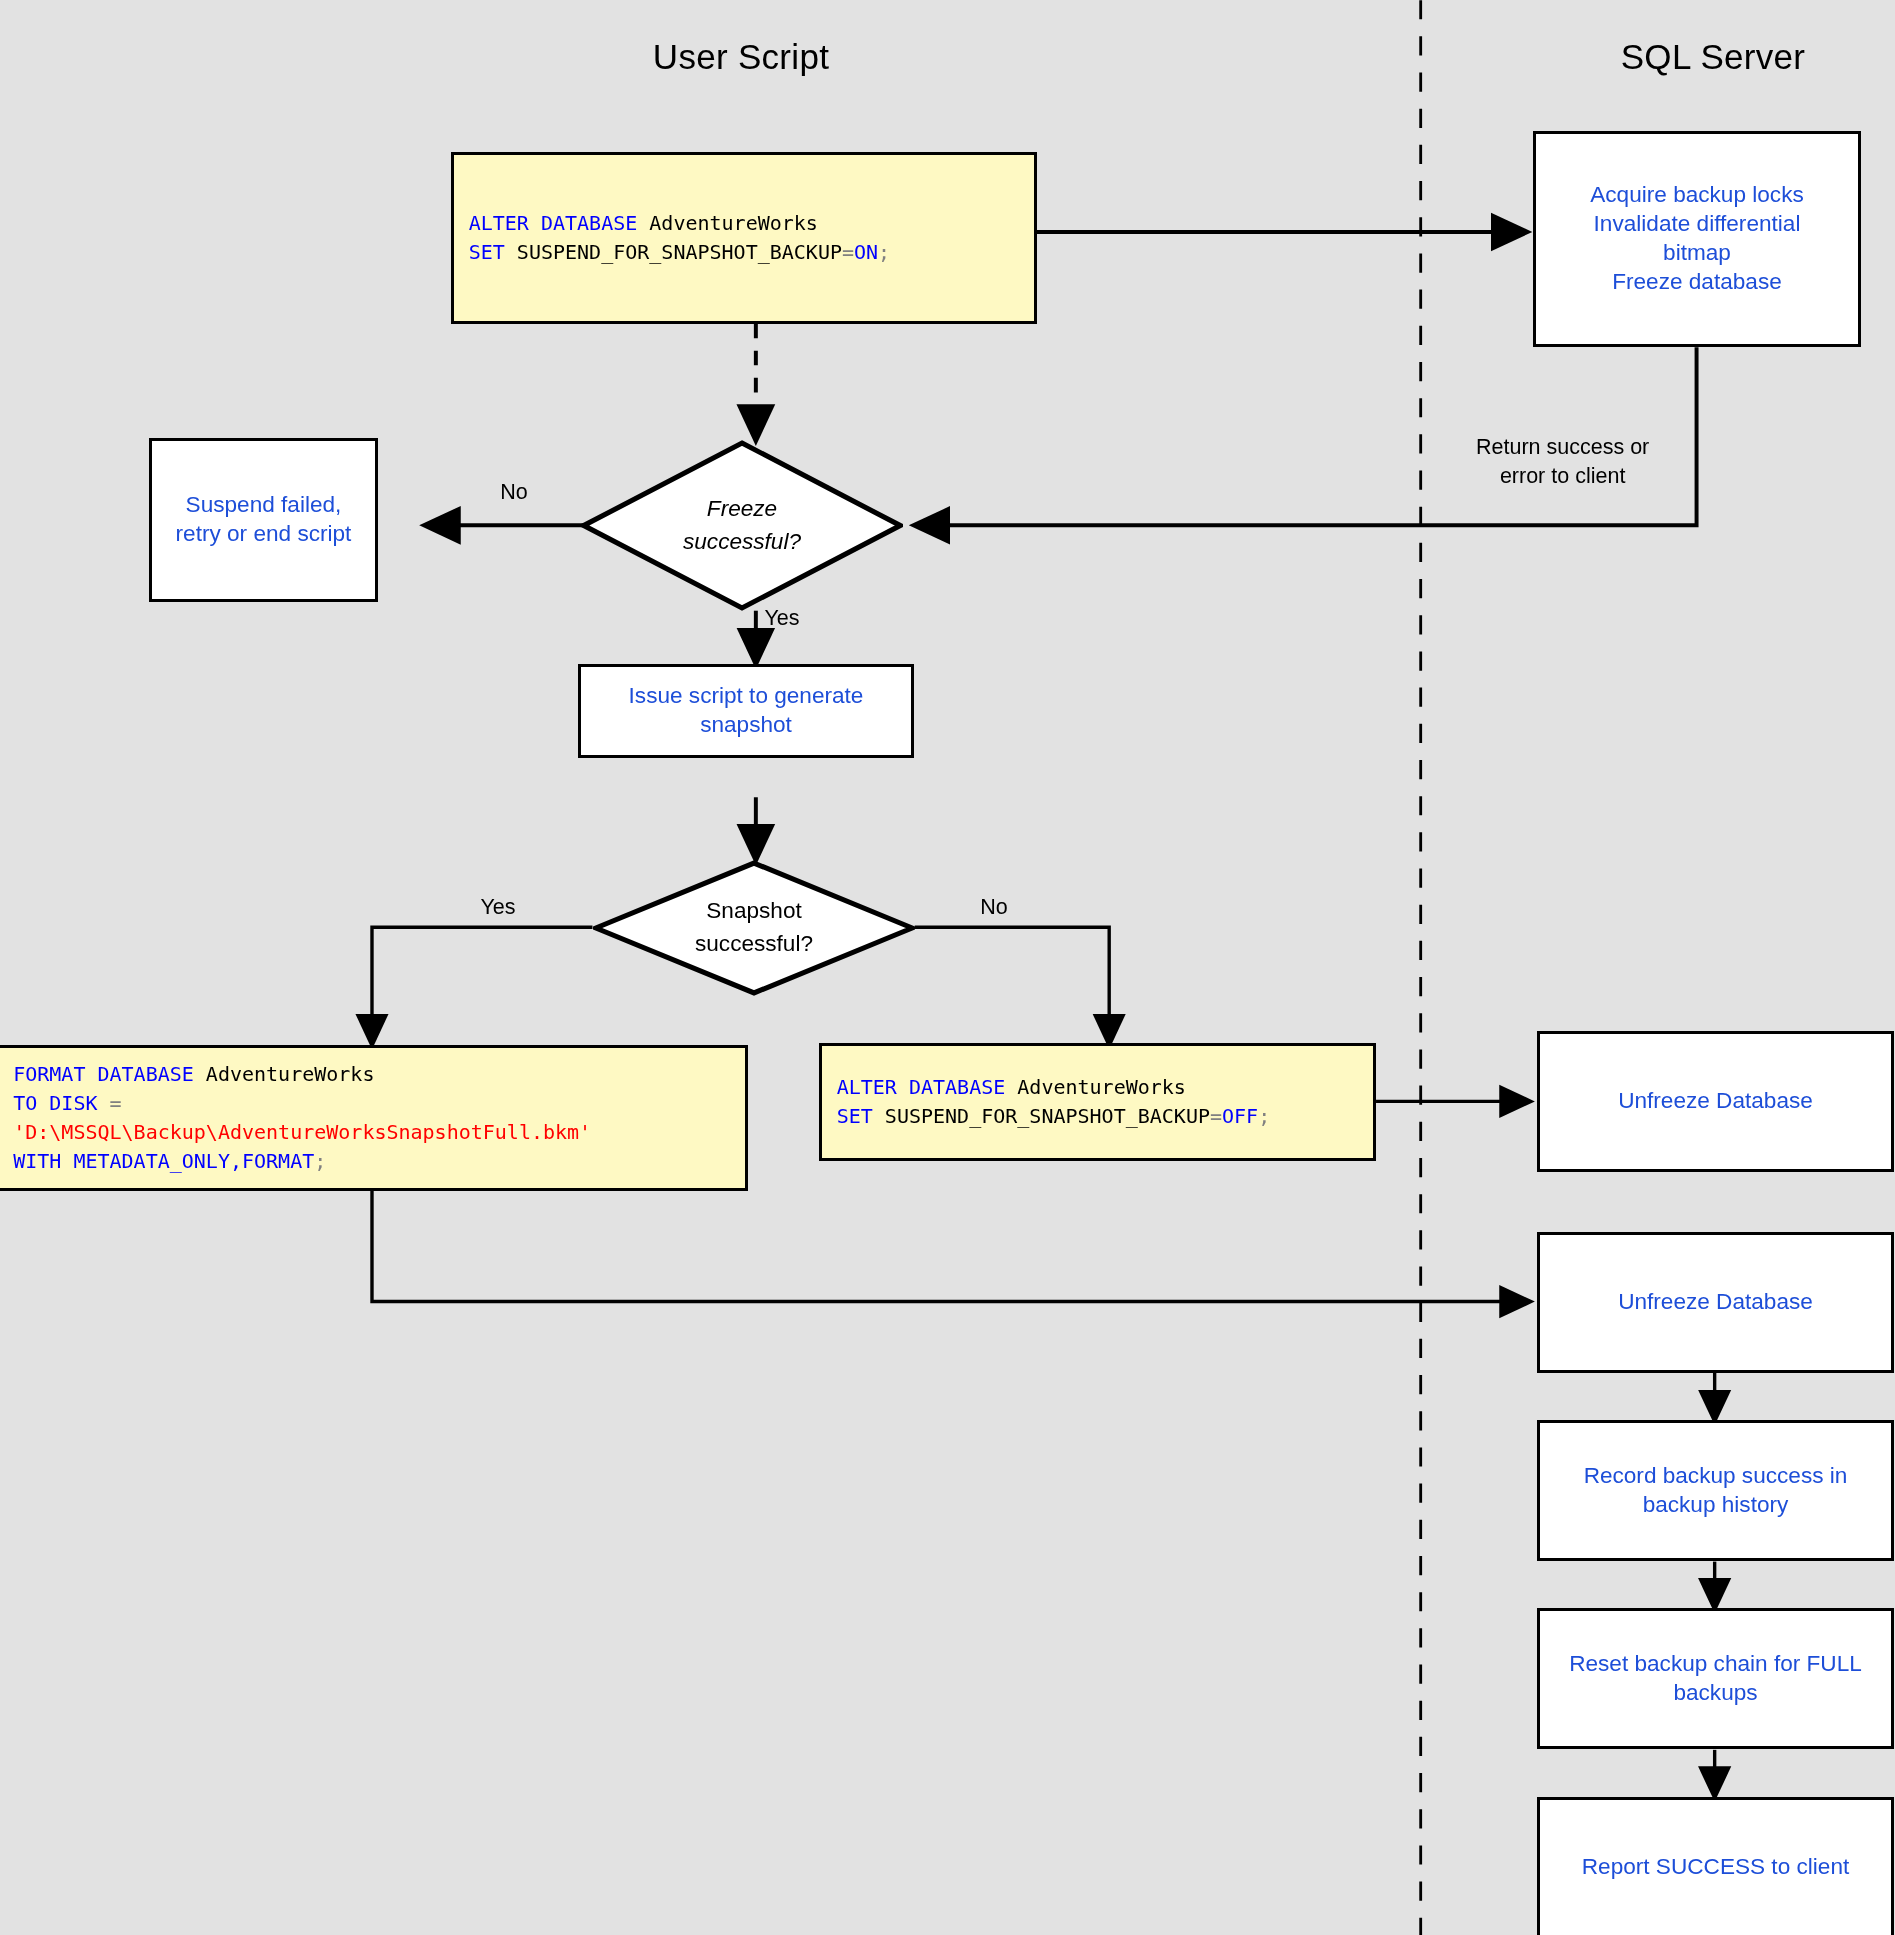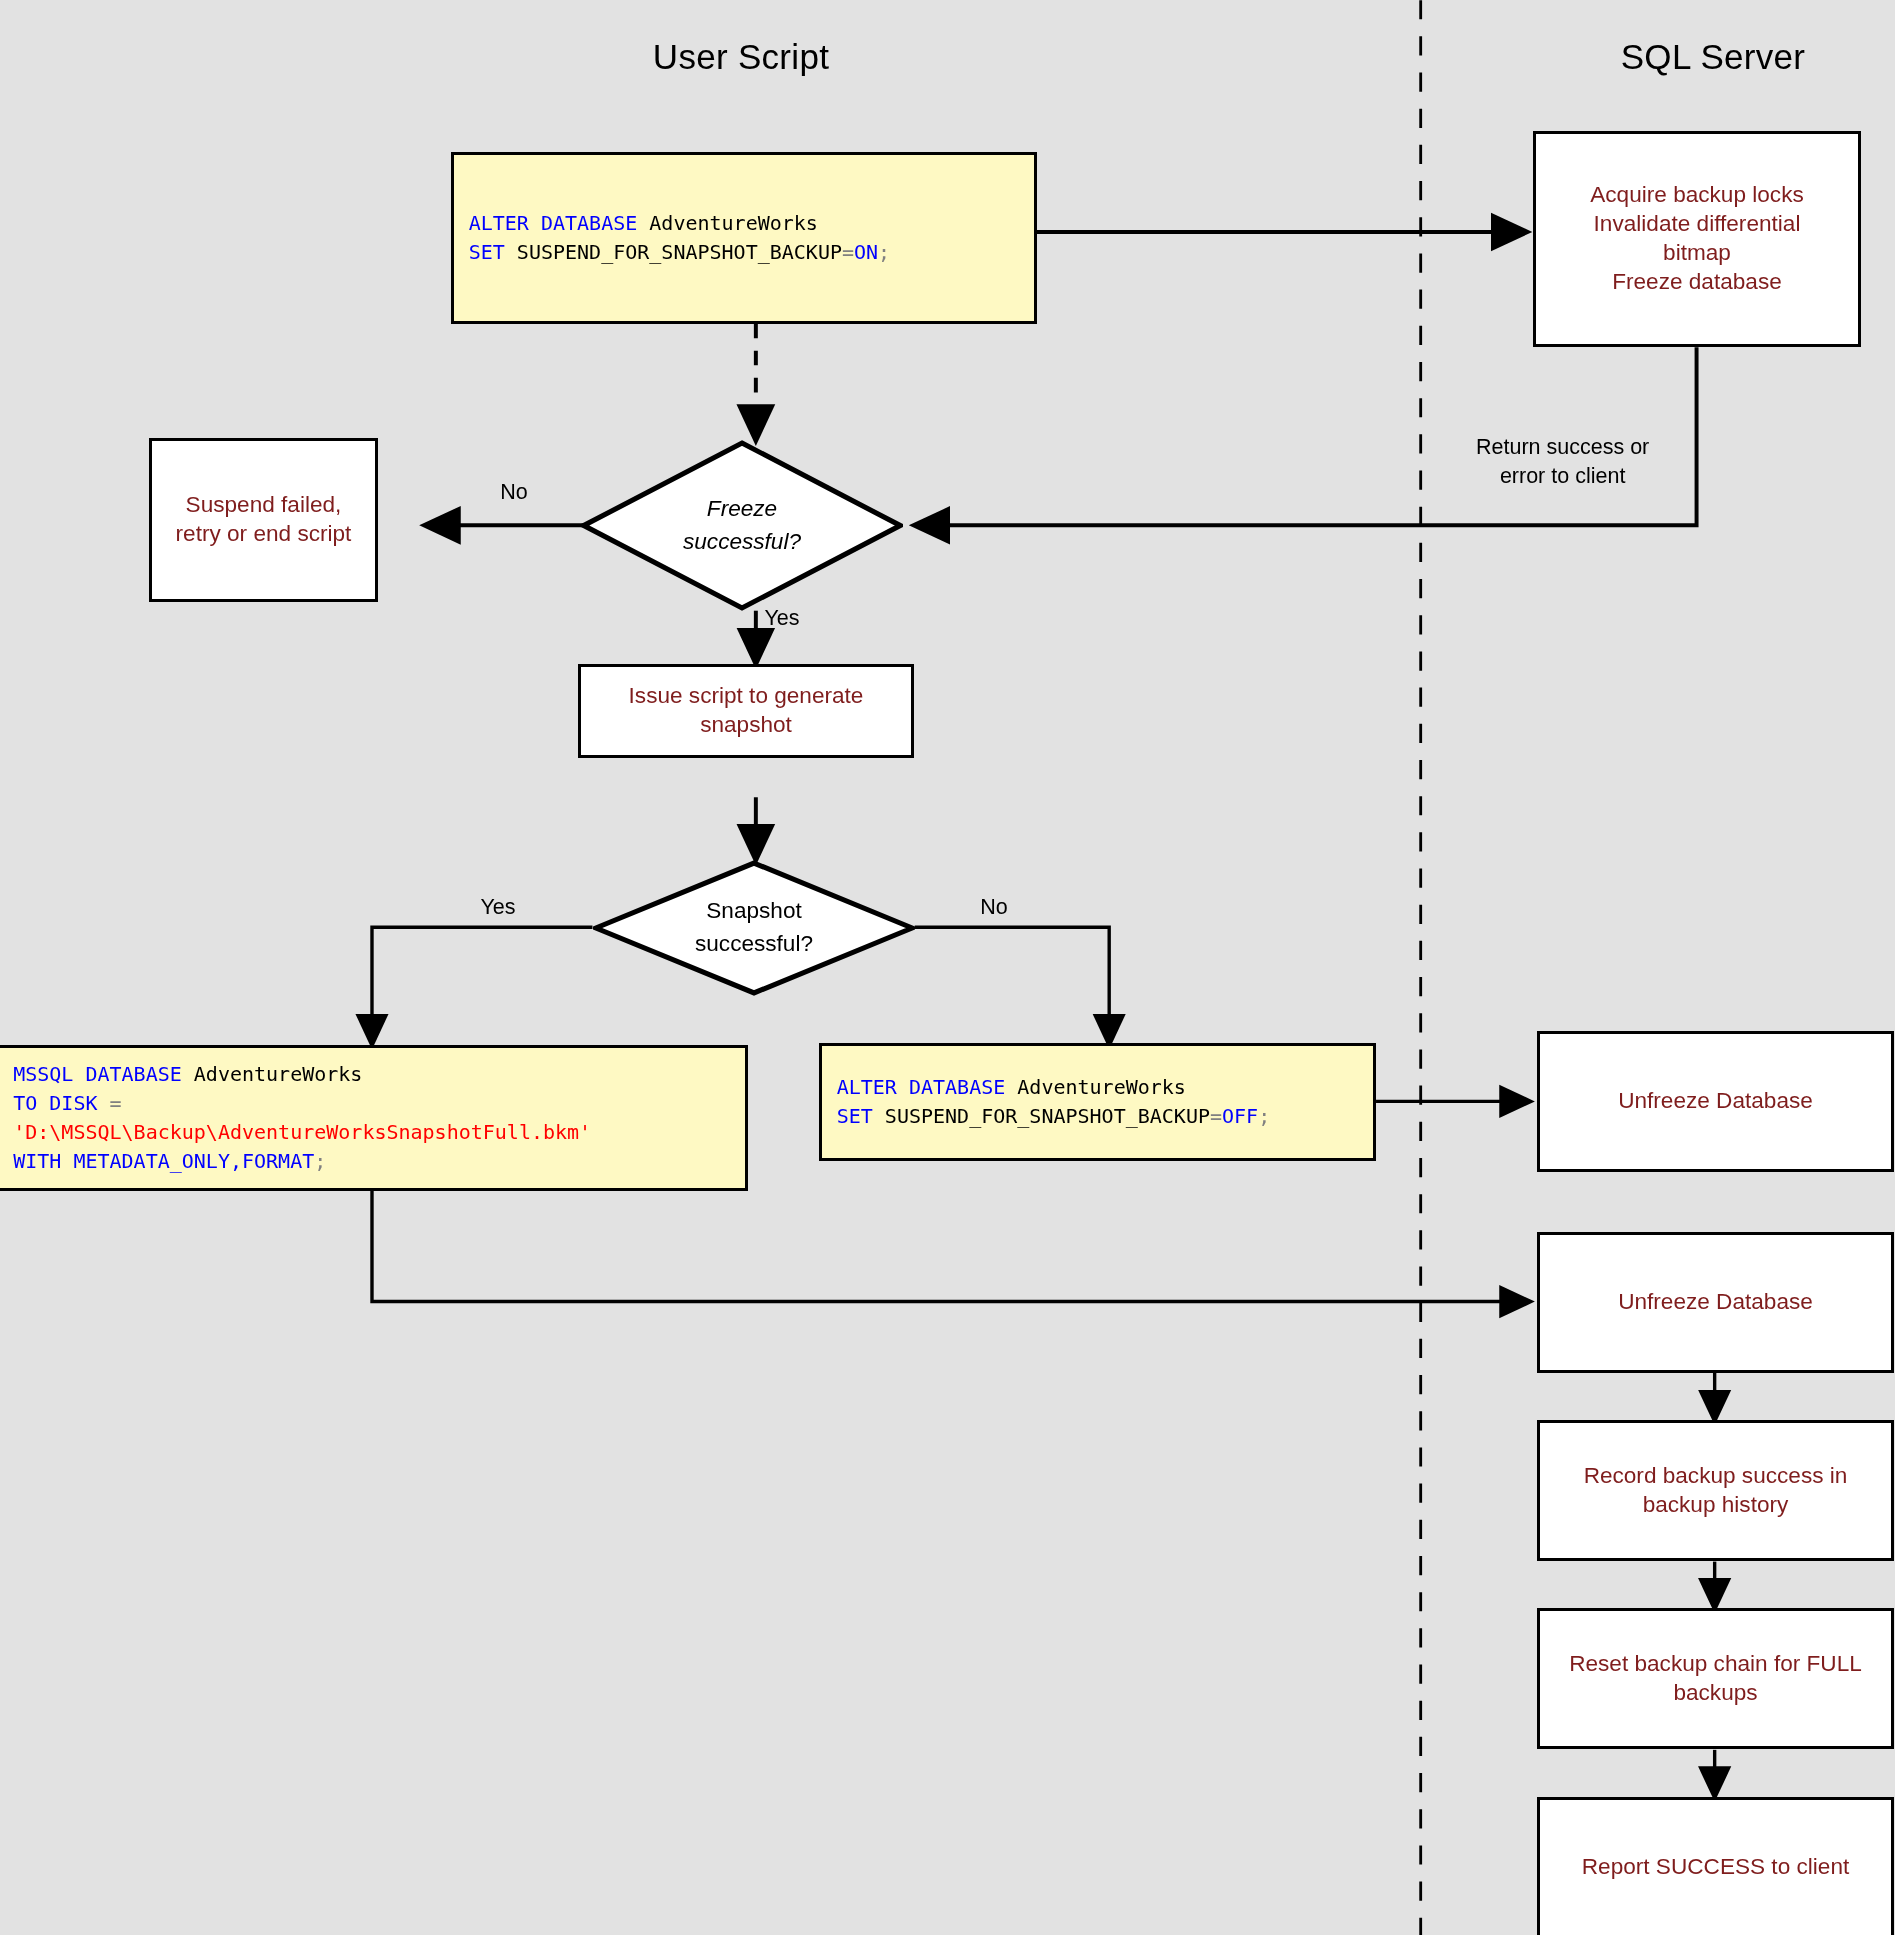--- a/index.html
+++ b/index.html
@@ -5,21 +5,21 @@
   html,body{margin:0;padding:0;background:#e2e2e2;}
   #stage{position:relative;width:1895px;height:1936px;background:#e2e2e2;
          font-family:"Liberation Sans",sans-serif;overflow:hidden;padding-left:20px;}
   svg#wires{position:absolute;left:0;top:0;width:1895px;height:1936px;pointer-events:none;}
 
   .lane-title{position:absolute;font-size:35px;color:#000;white-space:nowrap;
               transform:translateX(-50%);letter-spacing:0.3px;}
 
   .node{position:absolute;background:#ffffff;border:3.4px solid #000;box-sizing:border-box;
         display:flex;align-items:center;justify-content:center;text-align:center;}
-  .node .txt{font-size:22.6px;line-height:1.28;color:#7f1d1d;padding:0 10.2px;}
+  .node .txt{font-size:22.6px;line-height:1.28;color:#1d4ed8;padding:0 10.2px;}
 
   .codebox{position:absolute;background:#fef9c3;border:3.4px solid #000;box-sizing:border-box;
            display:flex;align-items:center;}
   .codebox pre{margin:0;padding:0 14.7px;font-family:"DejaVu Sans Mono",monospace;
                font-size:20px;line-height:1.45;white-space:pre;color:#000;}
   .kw{color:#0000ff;}
   .str{color:#ff0000;}
   .op{color:#808080;}
   .pl{color:#000000;}
 
@@ -111,21 +111,21 @@
 
   <div class="diamond" style="left:593px;top:860px;width:322px;height:136px;">
     <svg width="322" height="136" viewBox="0 0 570 240" xmlns="http://www.w3.org/2000/svg">
       <polygon points="285,5 565,120 285,235 5,120" fill="#ffffff" stroke="#000" stroke-width="9"></polygon>
     </svg>
     <div class="dlabel" style="white-space:pre-line;">Snapshot
 successful?</div>
   </div>
 
   <div class="codebox" style="left:-4.5px;top:1045px;width:752px;height:146px;">
-    <pre><span class="kw">MSSQL DATABASE</span><span class="pl"> AdventureWorks</span>
+    <pre><span class="kw">FORMAT DATABASE</span><span class="pl"> AdventureWorks</span>
 <span class="kw">TO DISK</span><span class="pl"> </span><span class="op">=</span>
 <span class="str">'D:\MSSQL\Backup\AdventureWorksSnapshotFull.bkm'</span>
 <span class="kw">WITH METADATA_ONLY,FORMAT</span><span class="op">;</span></pre>
   </div>
 
   <div class="codebox" style="left:819px;top:1043px;width:557px;height:118px;">
     <pre><span class="kw">ALTER DATABASE</span><span class="pl"> AdventureWorks</span>
 <span class="kw">SET</span><span class="pl"> SUSPEND_FOR_SNAPSHOT_BACKUP</span><span class="op">=</span><span class="kw">OFF</span><span class="op">;</span></pre>
   </div>
 

